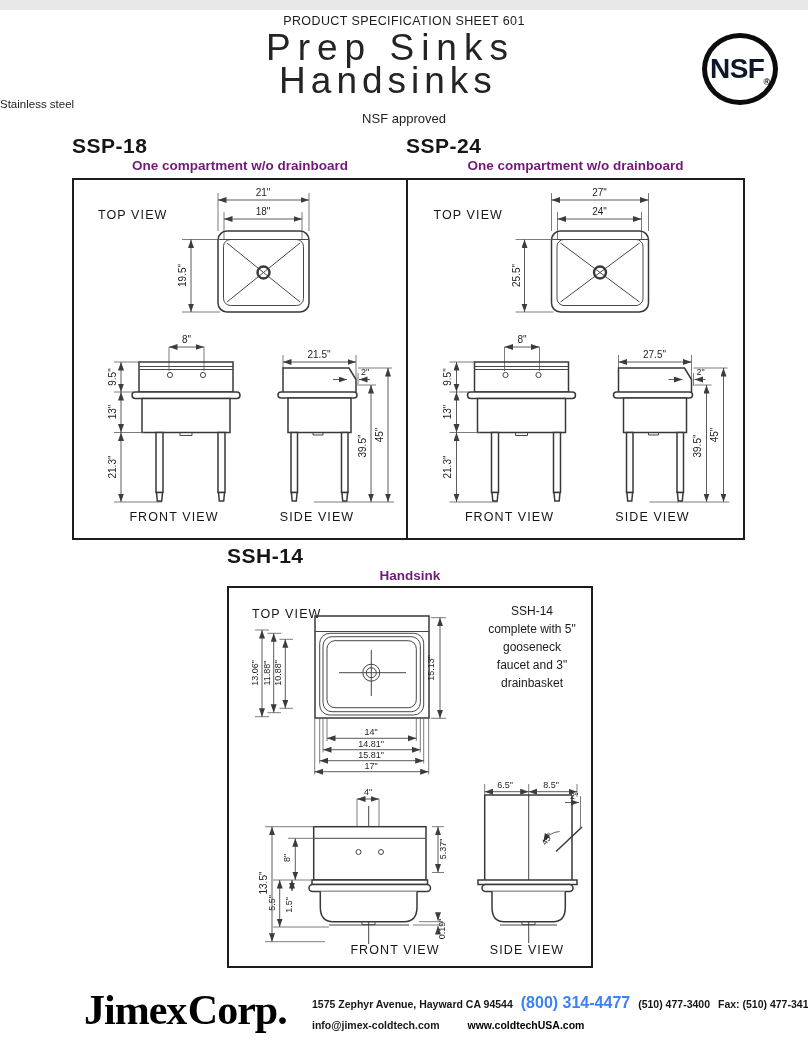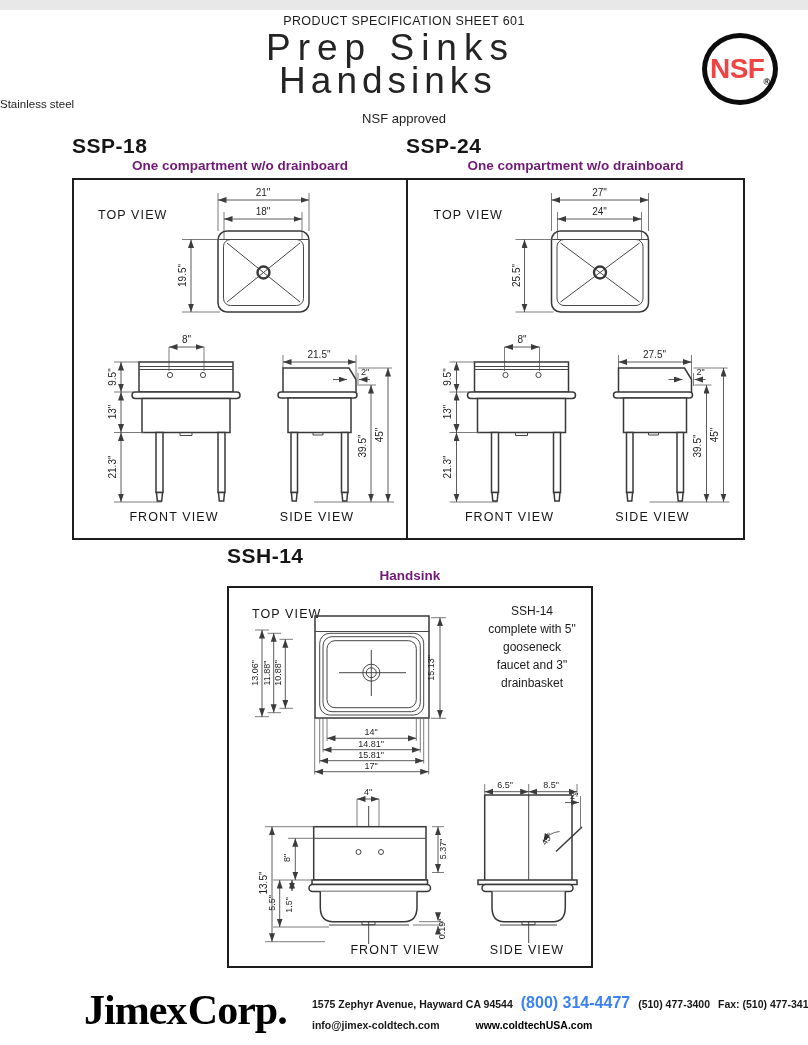--- a/index.html
+++ b/index.html
@@ -9,21 +9,21 @@
   *{box-sizing:border-box}
 
   
   .hdr-sheet{top:4px;left:0;width:808px;text-align:center;font-size:12.5px;letter-spacing:.4px;color:#1b1b1b}
   .hdr-t1{top:19px;left:0;width:781px;text-align:center;font-size:37px;line-height:37px;letter-spacing:7px;color:#242424}
   .hdr-t2{top:52px;left:0;width:776px;text-align:center;font-size:37px;line-height:37px;letter-spacing:5px;color:#242424}
   .hdr-s1{top:88px;left:0;width:808px;text-align:left;font-size:11.5px;color:#222}
   .hdr-s2{top:101px;left:0;width:808px;text-align:center;font-size:13px;color:#222}
   .nsf{left:702px;top:23px;width:76px;height:72px;border:5px solid #0c0c0c;border-radius:50%;
        display:flex;align-items:center;justify-content:center;background:#fff}
-  .nsf-t{font-weight:700;font-size:28px;letter-spacing:-.5px;color:#ef4444}
+  .nsf-t{font-weight:700;font-size:28px;letter-spacing:-.5px;color:#0f172a}
   .nsf-r{font-size:9px;font-weight:700;color:#0c0c0c;margin:26px 0 0 -1px}
 
   
   .pt{font-size:21px;font-weight:700;text-align:left;letter-spacing:.5px;color:#151515}
   .ps{font-size:13.5px;font-weight:700;text-align:center;color:#701a75}
 
   
   .box{position:absolute;border:2px solid #1d1d1d;background:#fff}
   .box svg{display:block;width:100%;height:100%}
 
@@ -39,21 +39,21 @@
   .s{font-size:9px}
   .xs{font-size:8.5px}
   .vlabel{font-size:12.5px;fill:#161616;letter-spacing:1.1px}
   .note{font-size:12px;fill:#1a1a1a;text-anchor:middle}
 
   
   .logo{left:84px;top:976px;font-family:"Liberation Serif",serif;font-weight:700;font-size:42px;
         letter-spacing:-1px;word-spacing:-8px;color:#000}
   .contact{left:312px;top:984px;width:480px}
   .crow{display:flex;align-items:baseline;gap:8px;white-space:nowrap}
-  .crow2{display:flex;align-items:flex-end;gap:36px;margin-top:7px;white-space:nowrap}
+  .crow2{display:flex;align-items:flex-end;gap:28px;margin-top:7px;white-space:nowrap}
   .addr{font-size:10.5px;font-weight:700;color:#161616}
   .phone{font-size:16px;font-weight:700;color:#3b82f6}
   .alt{font-size:10.5px;font-weight:700;color:#161616}
   .mail{font-size:10.5px;font-weight:700;color:#161616}
   .web{font-size:10.5px;font-weight:700;color:#000}
 </style>
 </head>
 <body>
 
 <div class="page">

